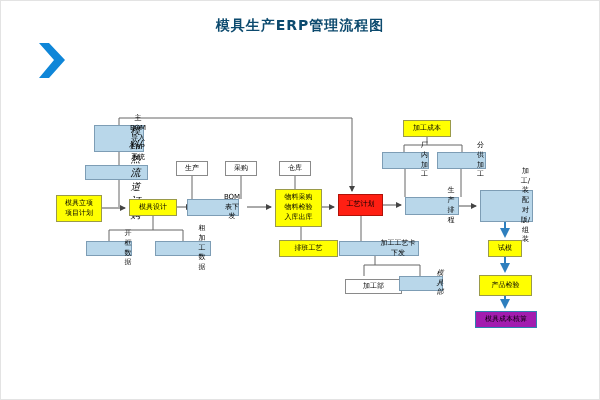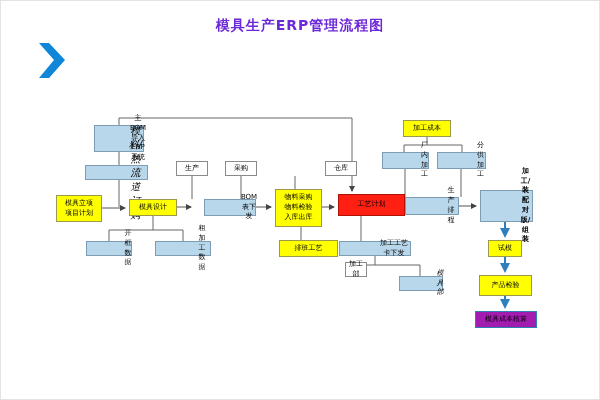--- a/index.html
+++ b/index.html
@@ -3,21 +3,21 @@
 <meta charset="utf-8">
 <style>
   html,body { margin:0; padding:0; background:#ffffff; }
   .canvas {
     position:relative; width:600px; height:400px; background:#ffffff;
     font-family:"DejaVu Sans","Liberation Sans",sans-serif;
     overflow:hidden; border:1px solid #e3e3e3; box-sizing:border-box;
   }
   .title {
     position:absolute; top:16px; left:0; width:100%; text-align:center;
-    font-size:14px; font-weight:bold; color:#6d28d9; letter-spacing:1px;
+    font-size:14px; font-weight:bold; color:#0c4a6e; letter-spacing:1px;
   }
   .logo { position:absolute; left:36px; top:40px; width:30px; height:40px; }
   svg.connectors { position:absolute; left:0; top:0; width:600px; height:400px; }
   .node {
     position:absolute; display:flex; align-items:center; justify-content:center;
     text-align:center; font-size:7px; line-height:1.4; color:#000;
     white-space:pre-line; box-sizing:border-box; padding:1px 2px;
     border:1px solid #8a8a8a;
   }
   .node.lightblue { background:#b9d7ea; border-color:#7d9db5;padding-left:40px; }
@@ -68,38 +68,38 @@
     <path d="M504,221 V235" fill="none" stroke="#2e7fbe" stroke-width="2" marker-end="url(#arrb)"></path>
     <path d="M504,256 V270" fill="none" stroke="#2e7fbe" stroke-width="2" marker-end="url(#arrb)"></path>
     <path d="M504,295 V306" fill="none" stroke="#2e7fbe" stroke-width="2" marker-end="url(#arrb)"></path>
   </svg>
 
   <div class="node lightblue" style="left:93px;top:124px;width:50px;height:27px;">主BOM导入
 ERP系统</div>
   <div class="node lightblue" style="left:84px;top:164px;width:63px;height:15px;font-size:10px;font-style:italic;">模料/热流道订购</div>
   <div class="node white" style="left:175px;top:160px;width:32px;height:15px;">生产</div>
   <div class="node white" style="left:224px;top:160px;width:32px;height:15px;">采购</div>
-  <div class="node white" style="left:278px;top:160px;width:32px;height:15px;margin-left:46px;">仓库</div>
+  <div class="node white" style="left:278px;top:160px;width:32px;height:15px;">仓库</div>
   <div class="node yellow" style="left:402px;top:119px;width:48px;height:17px;">加工成本</div>
   <div class="node lightblue" style="left:381px;top:151px;width:47px;height:17px;">厂内加工</div>
   <div class="node lightblue" style="left:436px;top:151px;width:49px;height:17px;">分供加工</div>
   <div class="node yellow" style="left:55px;top:194px;width:46px;height:27px;">模具立项
 项目计划</div>
   <div class="node yellow" style="left:128px;top:198px;width:48px;height:17px;">模具设计</div>
-  <div class="node lightblue" style="left:203px;top:198px;width:52px;height:17px;">BOM表下发</div>
+  <div class="node lightblue" style="left:186px;top:198px;width:52px;height:17px;">BOM表下发</div>
   <div class="node yellow" style="left:274px;top:188px;width:47px;height:38px;">物料采购
 物料检验
 入库出库</div>
-  <div class="node red" style="left:337px;top:193px;width:67px;height:22px;">工艺计划</div>
+  <div class="node red" style="left:337px;top:193px;width:45px;height:22px;">工艺计划</div>
   <div class="node lightblue" style="left:404px;top:196px;width:54px;height:18px;">生产排程</div>
-  <div class="node lightblue" style="left:479px;top:189px;width:53px;height:32px;font-weight:bold;">加工/装配
+  <div class="node lightblue" style="left:479px;top:189px;width:53px;height:32px;">加工/装配
 对版/组装</div>
   <div class="node lightblue" style="left:85px;top:240px;width:46px;height:15px;">开框数据</div>
   <div class="node lightblue" style="left:154px;top:240px;width:56px;height:15px;">粗加工数据</div>
   <div class="node yellow" style="left:278px;top:239px;width:59px;height:17px;">排班工艺</div>
-  <div class="node lightblue" style="left:338px;top:240px;width:72px;height:15px;">加工工艺卡下发</div>
+  <div class="node lightblue" style="left:338px;top:240px;width:80px;height:15px;">加工工艺卡下发</div>
   <div class="node yellow" style="left:487px;top:239px;width:34px;height:17px;">试模</div>
-  <div class="node white" style="left:344px;top:261px;width:22px;height:15px;">加工部</div>
+  <div class="node white" style="left:344px;top:278px;width:57px;height:15px;">加工部</div>
   <div class="node lightblue" style="left:398px;top:275px;width:42px;height:15px;font-style:italic;">模具部</div>
   <div class="node yellow" style="left:478px;top:274px;width:53px;height:21px;">产品检验</div>
   <div class="node blue" style="left:474px;top:310px;width:62px;height:17px;">模具成本核算</div>
 
 </div>
 
 </body></html>

